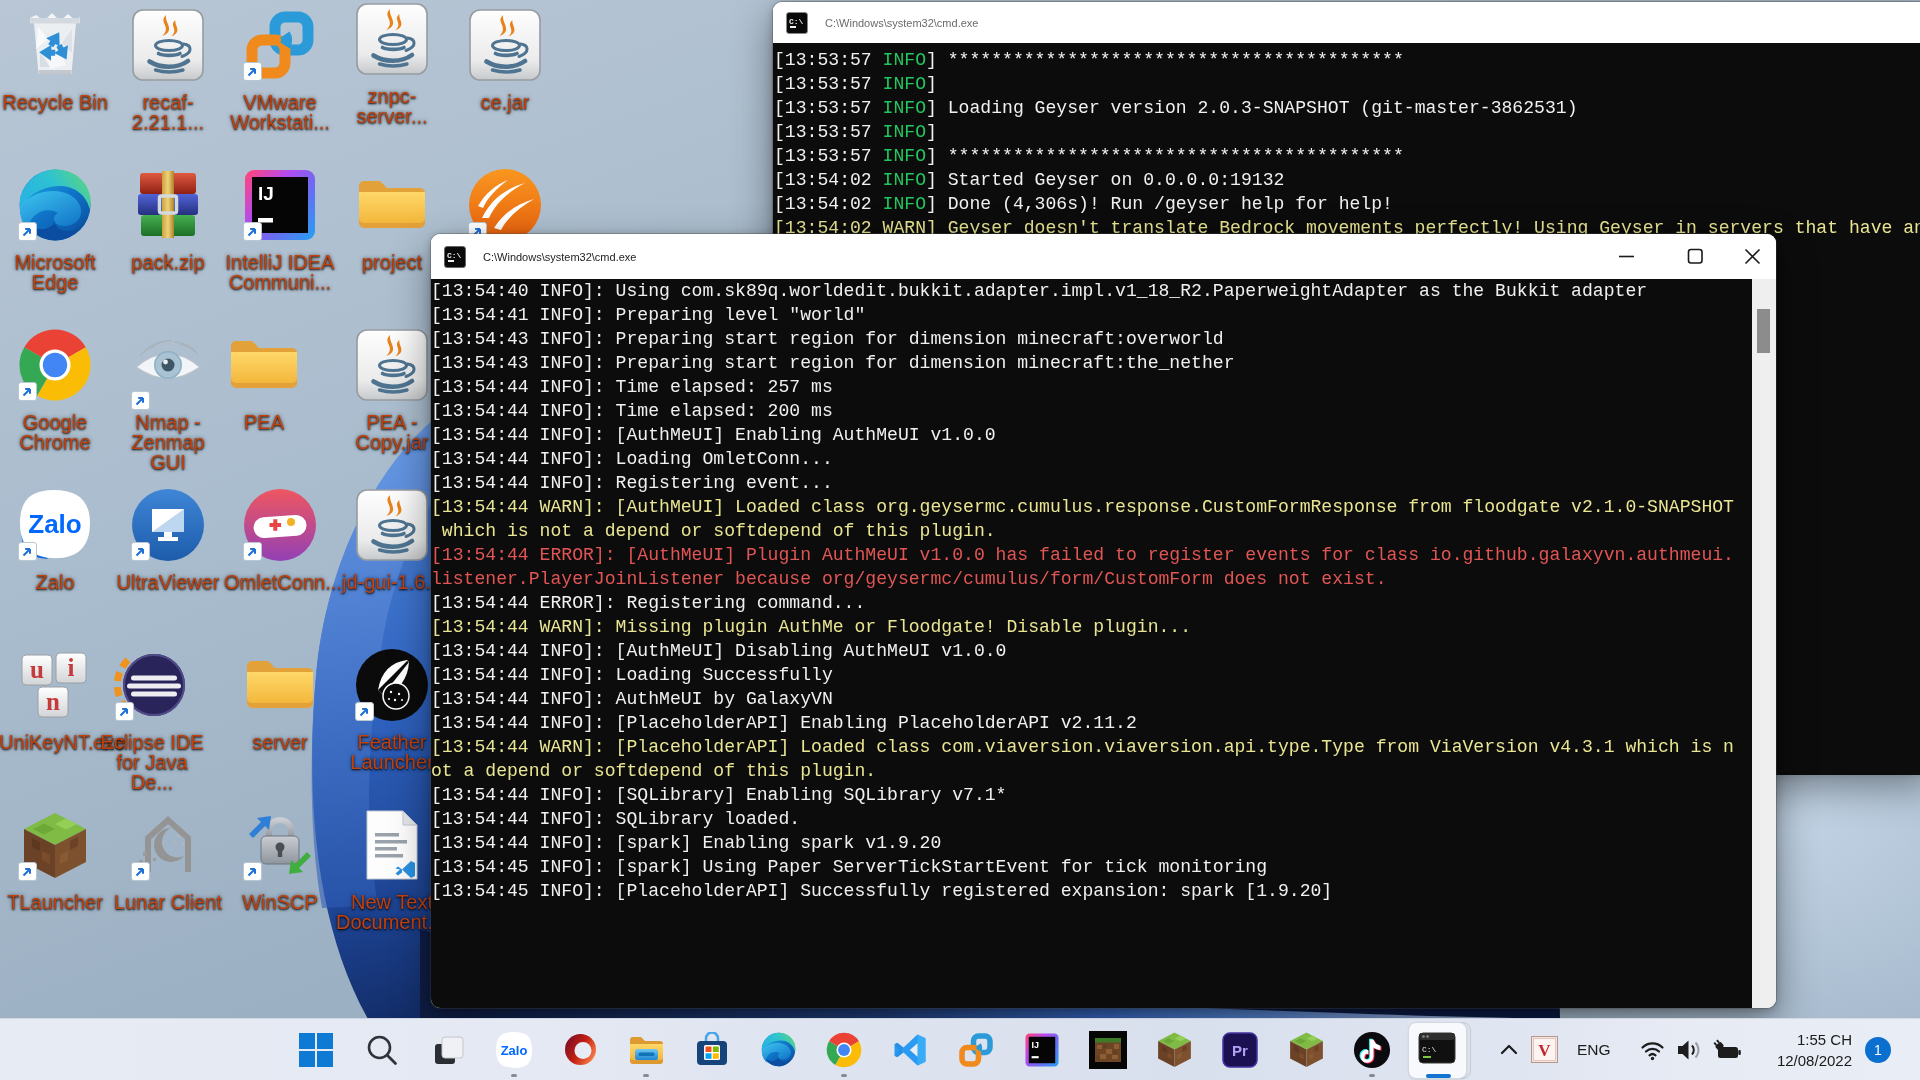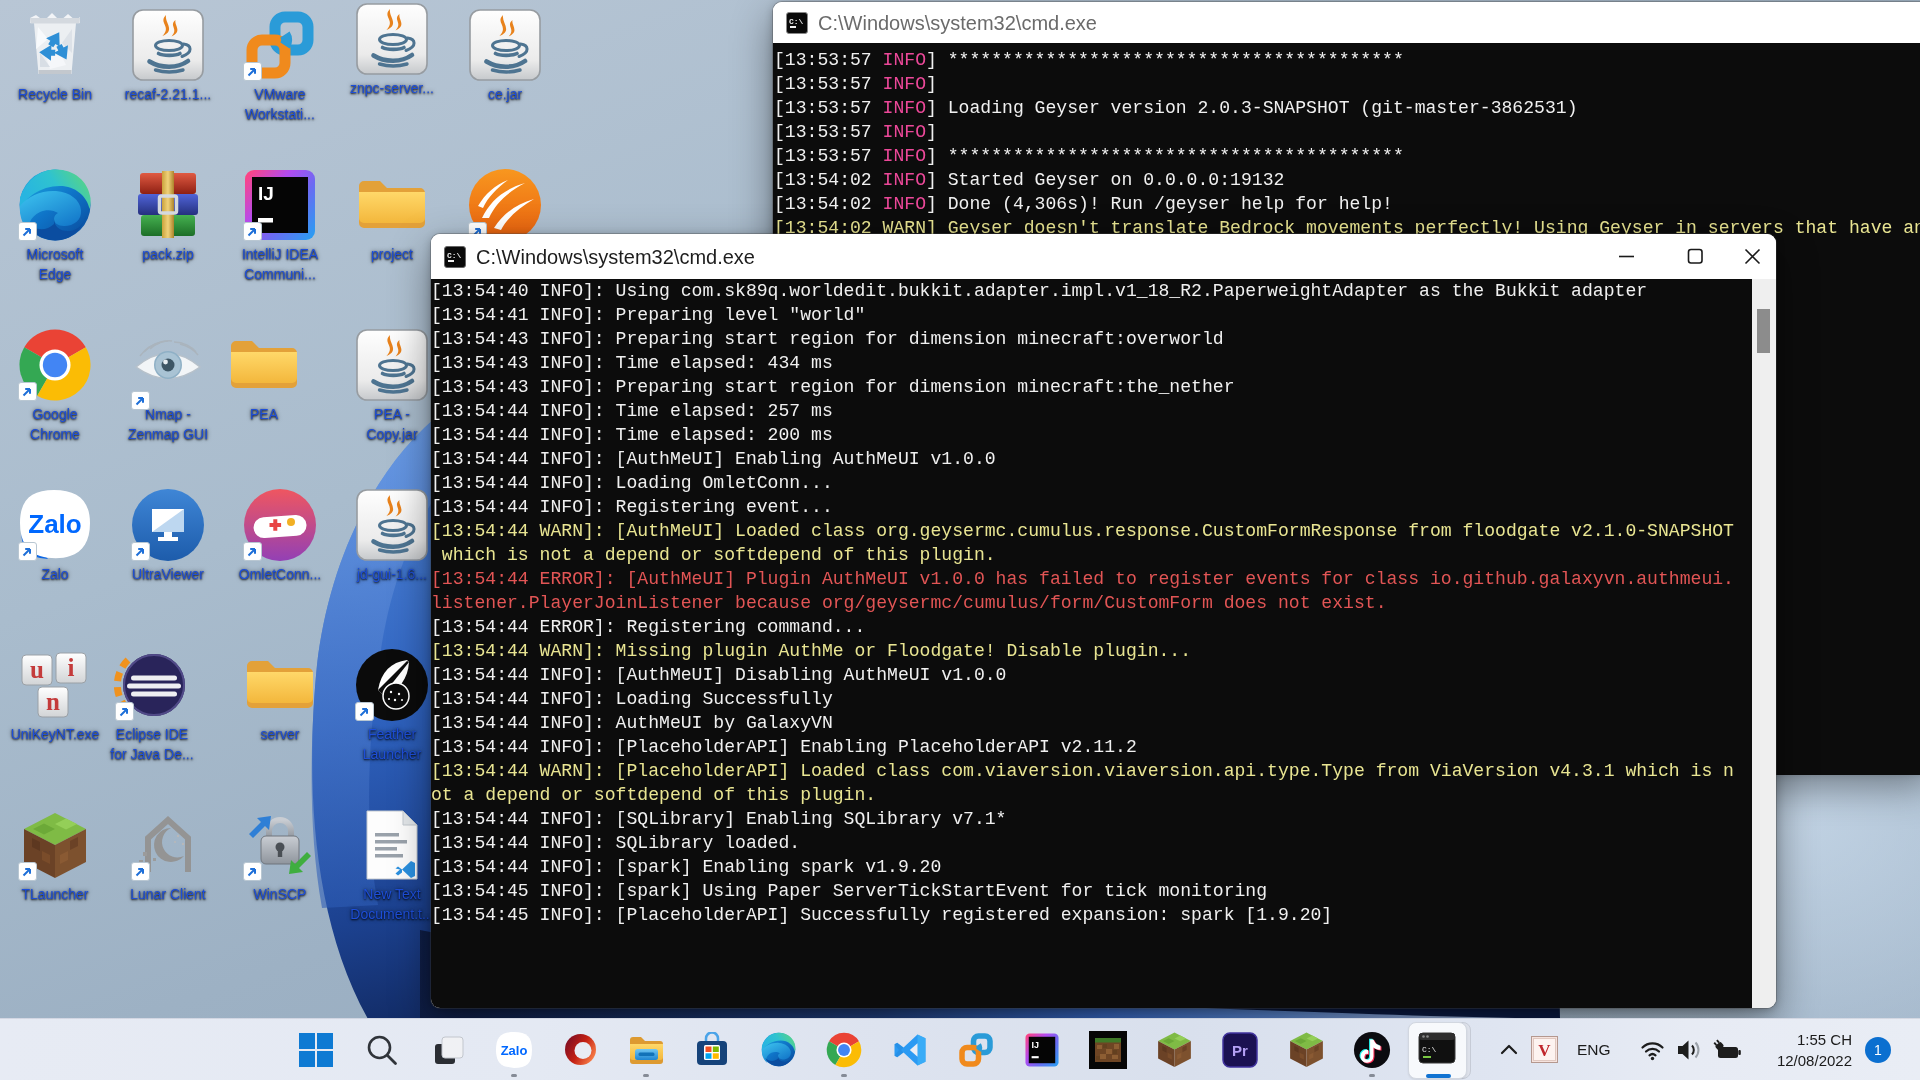--- a/index.html
+++ b/index.html
@@ -2,31 +2,31 @@
 <html><head>
 <meta charset="utf-8">
 <style>
 html,body{margin:0;padding:0;width:1920px;height:1080px;overflow:hidden;font-family:"Liberation Sans",sans-serif;}
 #wall{position:absolute;left:0;top:0;width:1920px;height:1080px;
 background:radial-gradient(900px 700px at 1800px 820px, rgba(210,226,242,0.7), rgba(208,224,240,0) 62%),linear-gradient(160deg,#b8c6d5 0%,#a9bccd 35%,#9db1c4 60%,#95aabe 85%,#90a5ba 100%);}
 #wall svg{position:absolute;left:0;top:0}
 
 .cell{position:absolute;width:112px;text-align:center;z-index:2}
 .icw{position:relative;height:78px;display:flex;align-items:center;justify-content:center}
-.lb{font-size:14px;line-height:20px;color:#1d4ed8;text-shadow:0 1px 2px rgba(0,0,0,.95),0 0 4px rgba(0,0,0,.55);}
+.lb{margin-top:8px;font-size:20px;line-height:20px;color:#c2410c;text-shadow:0 1px 2px rgba(0,0,0,.95),0 0 4px rgba(0,0,0,.55);}
 .sc{position:absolute;width:17px;height:17px;background:#fff;border:1px solid #b9c7d2;border-radius:3px;left:19px;bottom:3px;}
 .sc svg{position:absolute;left:2px;top:2px}
 
 .win{position:absolute;border-radius:9px;box-shadow:0 0 0 1px rgba(70,70,70,.33),0 15px 40px rgba(0,0,0,.42),0 2px 8px rgba(0,0,0,.25);background:#fff;}
 .tbar{position:relative;background:#fff;border-radius:9px 9px 0 0;}
 .tico{position:absolute;left:13px;top:50%;margin-top:-11px;width:22px;height:22px}
-.ttxt{position:absolute;left:45px;top:50%;transform:translateY(-50%);font-size:20px;color:#1d1d1d;white-space:nowrap}
+.ttxt{position:absolute;left:52px;top:50%;transform:translateY(-50%);font-size:11px;color:#1d1d1d;white-space:nowrap}
 .cons{position:absolute;left:0;background:#0c0c0c;overflow:hidden;font-family:"Liberation Mono",monospace;font-size:18.1px;line-height:24px;color:#f0f0f0;}
 .cons div{height:24px;white-space:pre;overflow:visible}
-.cy{color:#ec4899}.wa{color:#e9e592}.er{color:#e25555}
+.cy{color:#22c55e}.wa{color:#e9e592}.er{color:#e25555}
 #bwin{left:773px;top:2px;width:1160px;height:768px;z-index:3;border-bottom-left-radius:9px}
 #bwin .tbar{height:41px}
 #bwin .ttxt{color:#6b6b6b}
 #bwin .cons{top:41px;width:100%;height:727px;padding:5px 0 0 1px;border-bottom-left-radius:9px}
 #fwin{left:431px;top:234px;width:1345px;height:774px;z-index:4}
 #fwin .tbar{height:45px}
 #fwin .cons{top:45px;width:1321px;height:729px;padding:0px 0 0 0px;border-bottom-left-radius:9px}
 .wbtn{position:absolute;top:0;width:46px;height:45px;}
 #sbar{position:absolute;right:0;top:45px;width:24px;height:729px;background:#efefef;border-bottom-right-radius:9px}
 #sbar .th{position:absolute;left:5px;top:30px;width:13px;height:44px;background:#8c8c8c}
@@ -620,21 +620,20 @@
           <rect x="16.5" y="15.5" width="13.5" height="13.5" rx="2.5" fill="none" stroke="#1a1a1a" stroke-width="1.6"></rect>
         </svg></span>
 <span class="wbtn" style="right:0px"><svg width="46" height="45">
           <path d="M15.5 15.5 L29.5 29.5 M29.5 15.5 L15.5 29.5" stroke="#1a1a1a" stroke-width="1.6"></path>
         </svg></span>
 </div>
 <div class="cons">
 <div>[13:54:40 INFO]: Using com.sk89q.worldedit.bukkit.adapter.impl.v1_18_R2.PaperweightAdapter as the Bukkit adapter</div>
 <div>[13:54:41 INFO]: Preparing level "world"</div>
 <div>[13:54:43 INFO]: Preparing start region for dimension minecraft:overworld</div>
-<div>[13:54:43 INFO]: Time elapsed: 434 ms</div>
 <div>[13:54:43 INFO]: Preparing start region for dimension minecraft:the_nether</div>
 <div>[13:54:44 INFO]: Time elapsed: 257 ms</div>
 <div>[13:54:44 INFO]: Time elapsed: 200 ms</div>
 <div>[13:54:44 INFO]: [AuthMeUI] Enabling AuthMeUI v1.0.0</div>
 <div>[13:54:44 INFO]: Loading OmletConn...</div>
 <div>[13:54:44 INFO]: Registering event...</div>
 <div class="wa">[13:54:44 WARN]: [AuthMeUI] Loaded class org.geysermc.cumulus.response.CustomFormResponse from floodgate v2.1.0-SNAPSHOT</div>
 <div class="wa"> which is not a depend or softdepend of this plugin.</div>
 <div class="er">[13:54:44 ERROR]: [AuthMeUI] Plugin AuthMeUI v1.0.0 has failed to register events for class io.github.galaxyvn.authmeui.</div>
 <div class="er">listener.PlayerJoinListener because org/geysermc/cumulus/form/CustomForm does not exist.</div>

